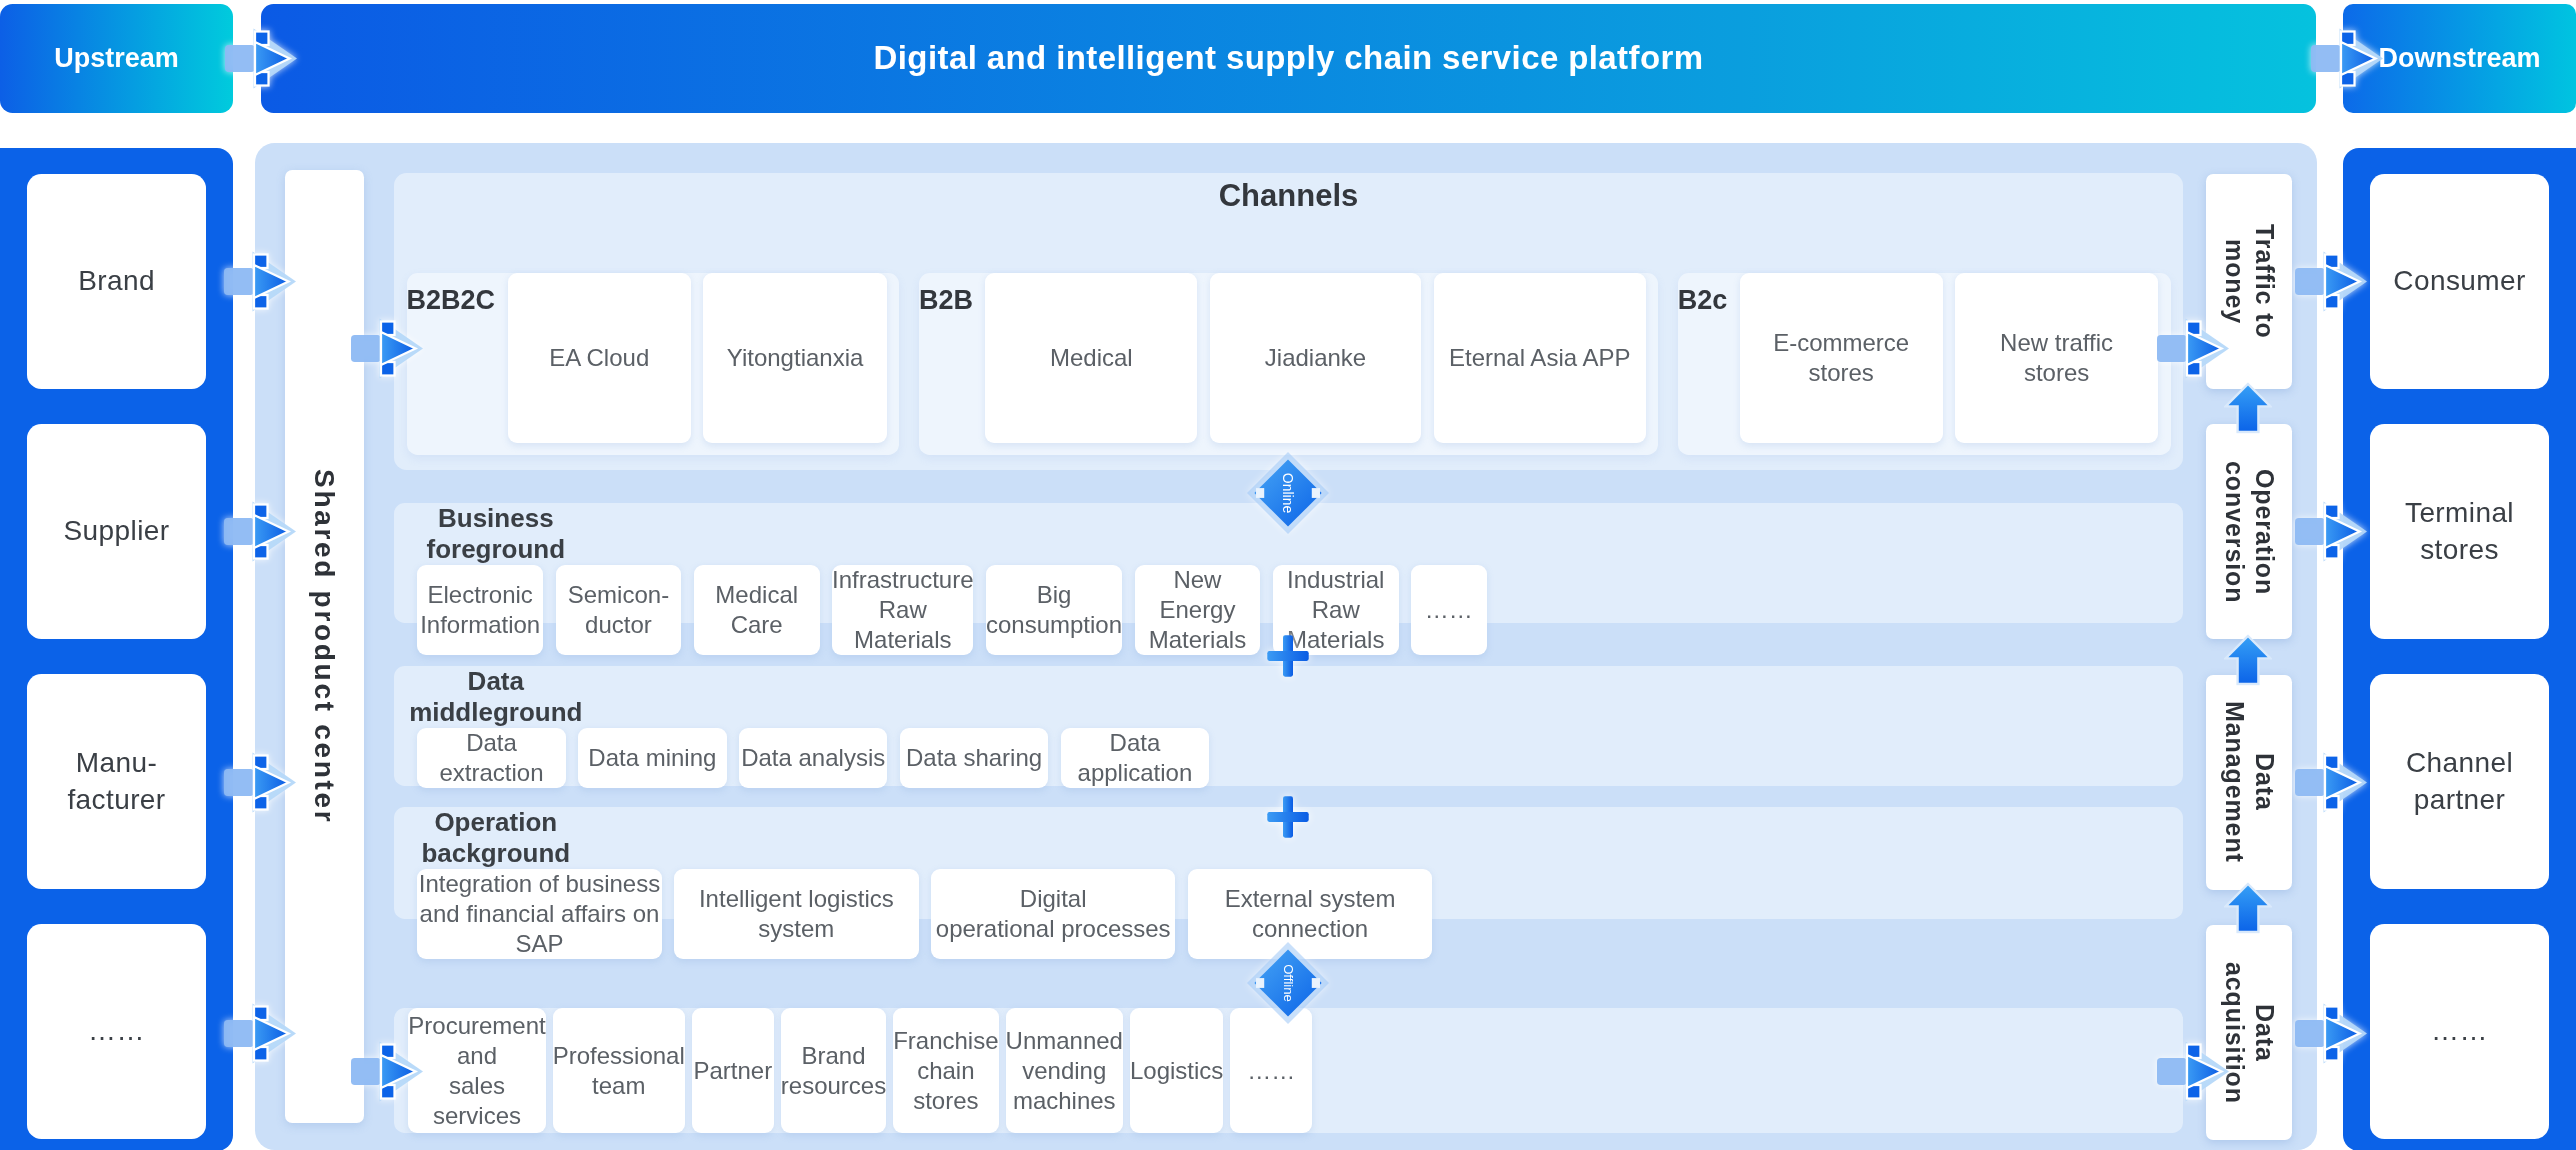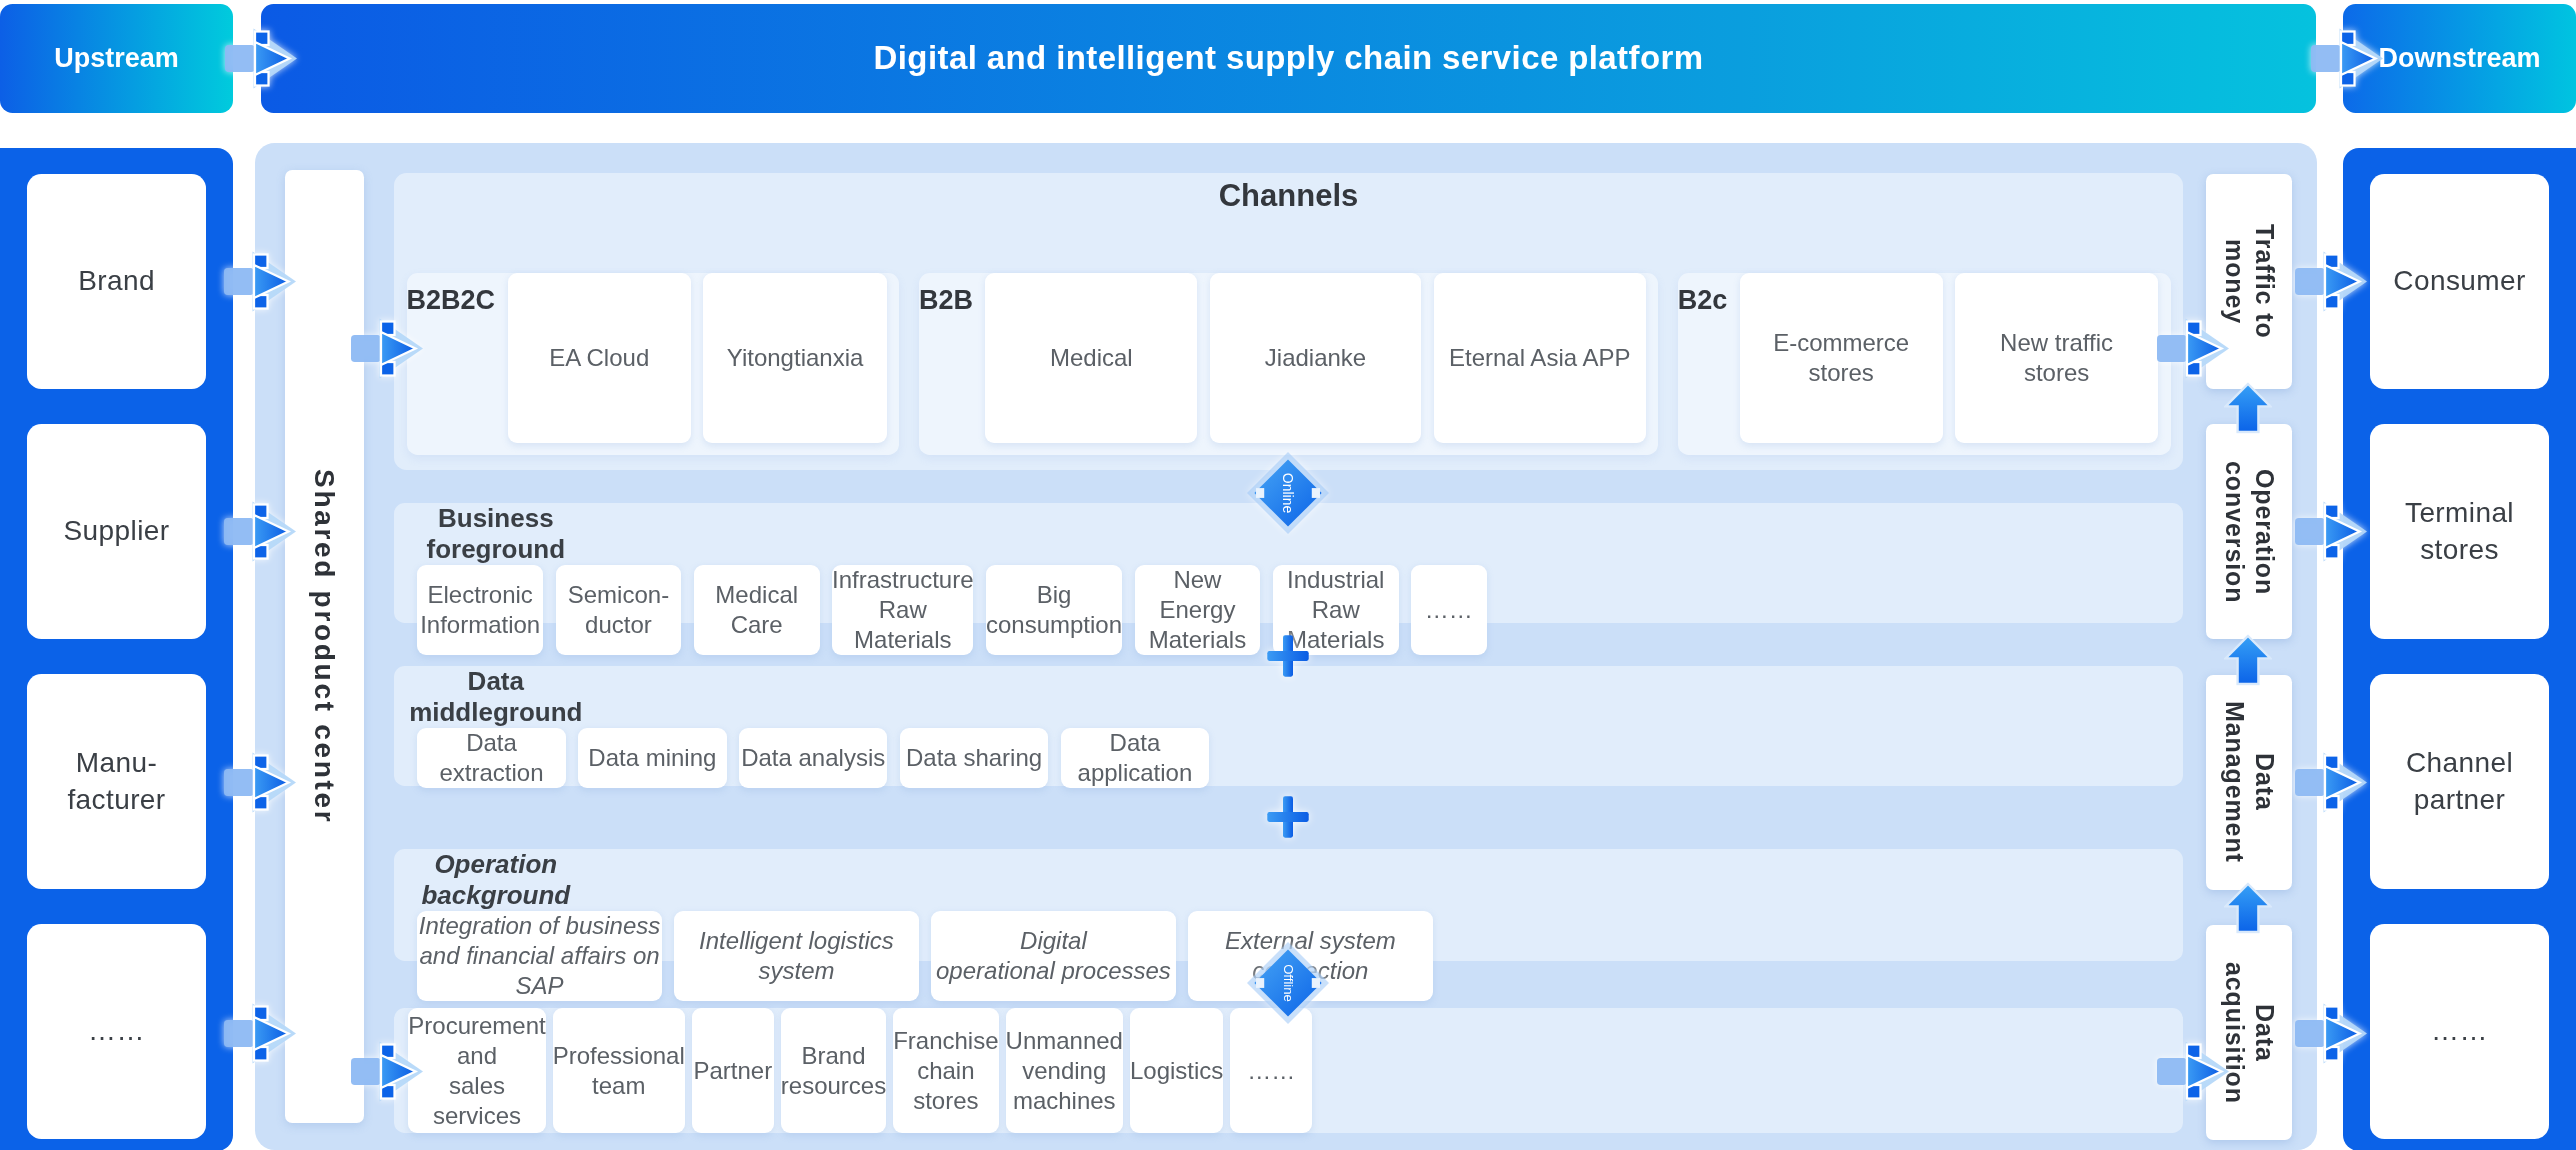--- a/index.html
+++ b/index.html
@@ -2,21 +2,21 @@
 <html style="font-size:14.3px"><head>
 <meta charset="utf-8">
 <style>
   html,body{margin:0;padding:0;background:#fff;}
   .canvas{position:relative;width:2576px;height:1150px;background:#fff;overflow:hidden;
           font-family:"Liberation Sans",sans-serif;padding-left:36px;}
   
   .hdr-box{position:absolute;top:3.6px;height:109px;display:flex;align-items:center;justify-content:center;
            color:#fff;font-weight:700;border-radius:12.5px;}
   .up-box{left:0;width:233px;font-size:27px;background:linear-gradient(90deg,#0c5fe6,#00cbdd);}
-  .down-box{left:2343px;width:233px;font-size:27px;background:linear-gradient(90deg,#0c6ae9,#00c4e0);}
+  .down-box{left:2343px;width:233px;font-size:27px;background:linear-gradient(90deg,#0c6ae9,#00c4e0);border-radius:10px;}
   .banner{left:261px;width:2055px;font-size:33px;letter-spacing:0.4px;
           background:linear-gradient(90deg,#0b5ae5,#0a9ede 72%,#05c2de);}
   
   .side-col{position:absolute;top:148px;width:233px;height:1003px;background:#0b62e8;
             display:flex;flex-direction:column;align-items:center;padding-top:26px;gap:35px;box-sizing:border-box;}
   .left-col{left:0;border-radius:0 16px 16px 0;}
   .right-col{left:2343px;border-radius:16px 0 0 16px;}
   .col-box{width:179px;height:215px;background:#fff;border-radius:14.3px;flex:none;
            display:flex;align-items:center;justify-content:center;text-align:center;
            font-size:28px;font-weight:500;color:#3a3f45;white-space:pre-line;line-height:1.3;letter-spacing:0.4px;}
@@ -34,21 +34,21 @@
          box-shadow:0 3.6px 9px rgba(120,160,220,.12);}
   .group-label{height:55px;display:flex;align-items:center;justify-content:center;
                font-size:27px;font-weight:600;color:#33373d;}
   .group-cards{flex:1;display:flex;gap:12.5px;padding:0 12.5px 12.5px;}
   .card{flex:1;background:#fff;border-radius:9px;display:flex;align-items:center;justify-content:center;
         text-align:center;font-size:24px;color:#5b6066;white-space:pre-line;line-height:1.25;
         box-shadow:0 2.7px 7.2px rgba(110,150,210,.18);}
   .row{position:absolute;left:139px;width:1789px;background:#e1edfb;border-radius:10.7px;
        display:flex;align-items:flex-start;padding:0 14.3px;box-sizing:border-box;flex-direction:column;}
   #row0{top:360px;height:120px;} #row1{top:523px;height:120px;}
-  #row2{top:706px;height:112px;font-style:italic;} #row3{top:865px;height:125px;}
+  #row2{top:664px;height:112px;} #row3{top:865px;height:125px;}
   .row-label{width:175px;flex:none;text-align:center;font-size:26px;font-weight:600;color:#3a3f45;
              white-space:pre-line;line-height:1.2;}
   .row-cards{flex:1;display:flex;gap:12.5px;height:95px;margin-left:9px;}
   #row3 .row-cards{height:102px;margin-left:0;gap:7px;}
   .card.small{flex:.6;}
   
   .strip{position:absolute;left:2206px;top:174px;width:86px;height:966px;
          display:flex;flex-direction:column;justify-content:space-between;}
   .strip-box{height:215px;flex:none;background:#fff;border-radius:7.2px;
              display:flex;align-items:center;justify-content:center;

